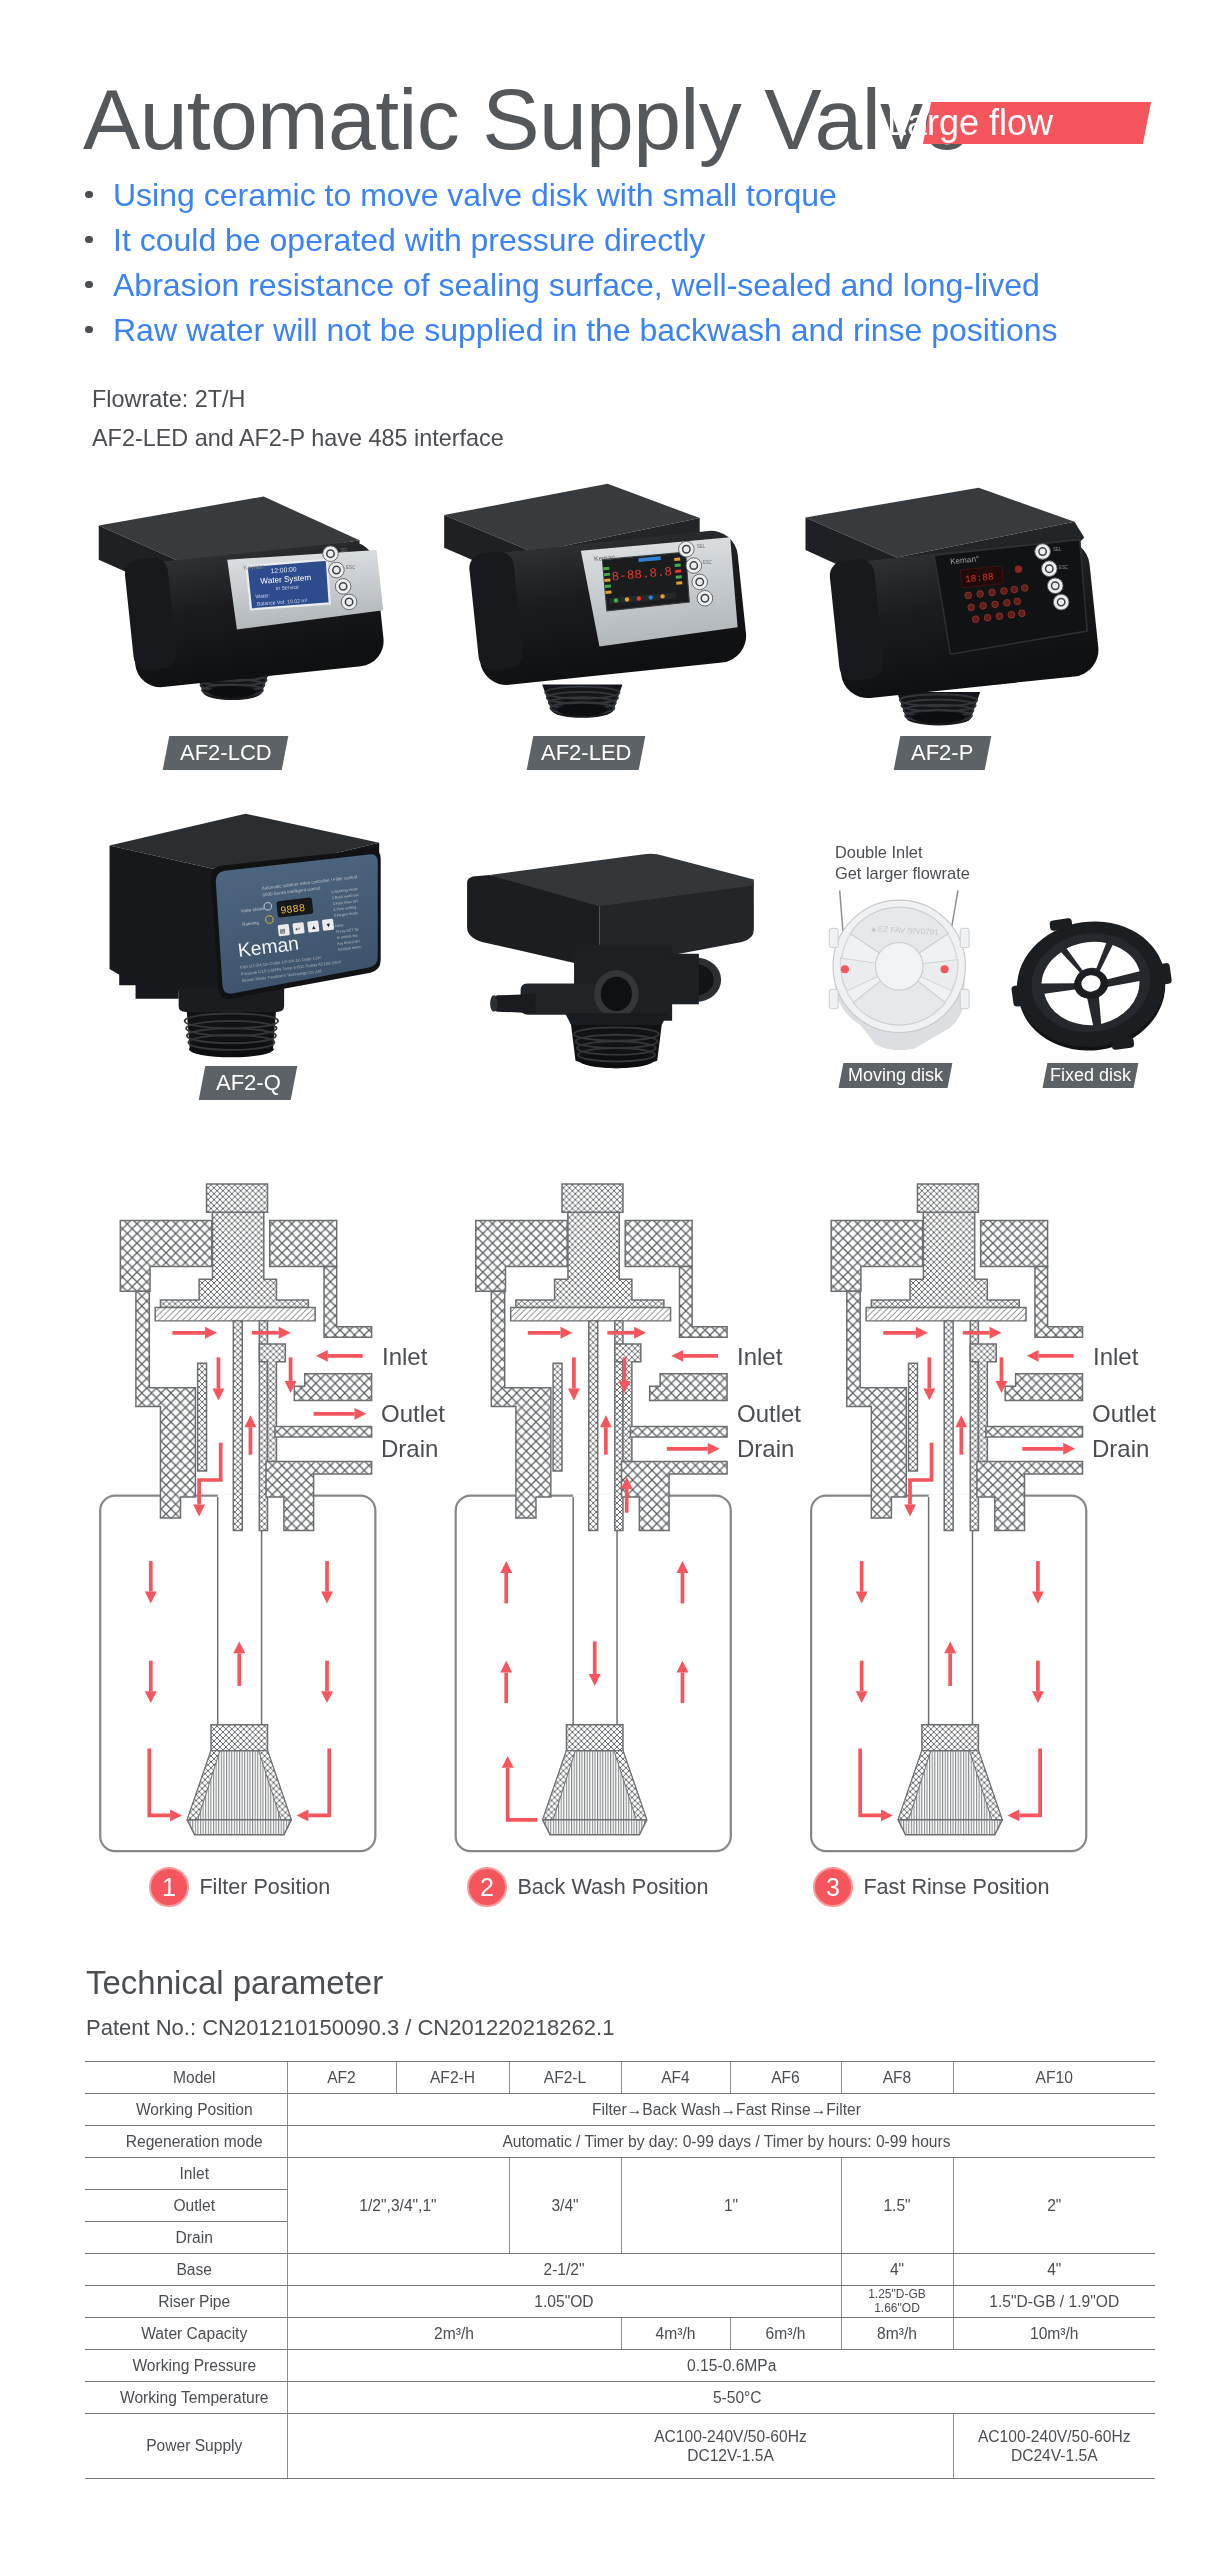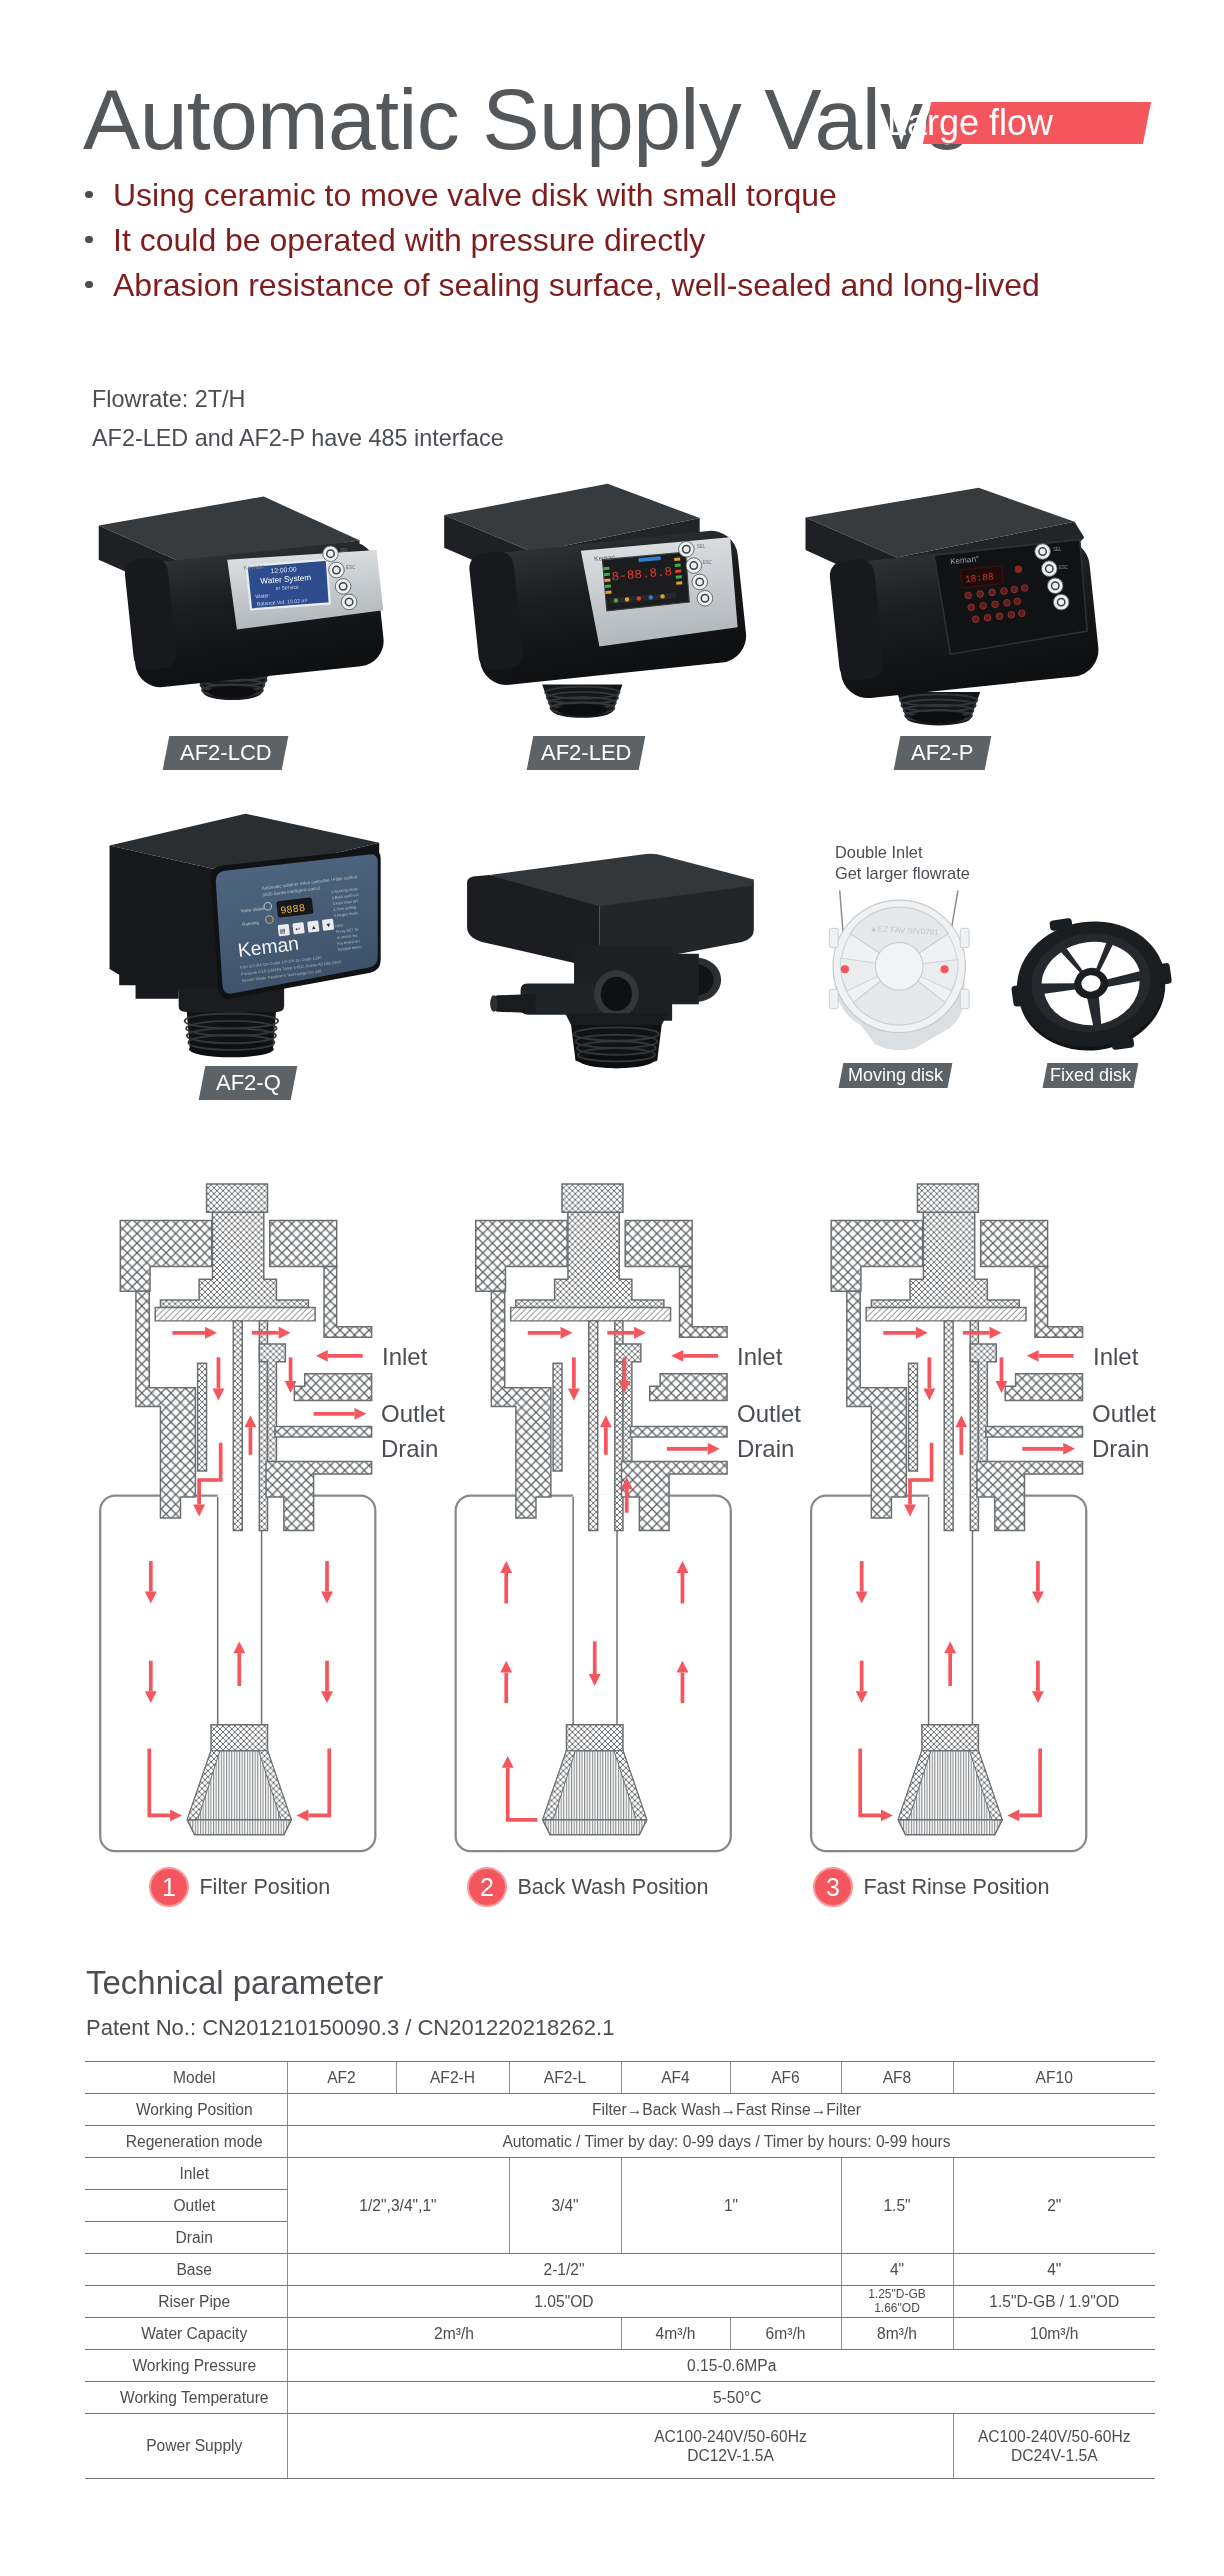--- a/index.html
+++ b/index.html
@@ -2,21 +2,21 @@
 <html style="font-size:12px"><head>
 <meta charset="utf-8">
 <style>
 html,body{margin:0;padding:0;background:#fff;}
 #page{position:relative;width:1225px;height:2576px;background:#fff;overflow:hidden;
   font-family:"Liberation Sans",sans-serif;color:#4a4e52;}
 .abs{position:absolute;}
 #title{left:83px;top:76px;font-size:86px;line-height:1;color:#54585b;letter-spacing:-0.7px;}
 #badge{left:927px;top:102px;width:220px;height:42px;background:#f5555c;transform:skewX(-11deg);}
 #badgetxt{left:887px;top:102px;width:220px;height:42px;color:#fff;font-size:36px;line-height:42px;text-align:left;}
-ul#bl{left:80px;top:173px;margin:0;padding:0;list-style:none;font-size:32px;line-height:45px;color:#7f1d1d;}
+ul#bl{left:80px;top:173px;margin:0;padding:0;list-style:none;font-size:32px;line-height:45px;color:#3b82f6;}
 ul#bl li{padding-left:33px;position:relative;}
 ul#bl li:before{content:"";position:absolute;left:5.2px;top:18px;width:7.4px;height:7.4px;border-radius:50%;background:#4a4e52;}
 #flow1{left:92px;top:385px;font-size:23.4px;line-height:28px;}
 #flow2{left:92px;top:424px;font-size:23.4px;line-height:28px;}
 .plabel{background:#5c6265;color:#fff;text-align:center;transform:skewX(-11deg);display:flex;align-items:center;justify-content:center;}
 .plabel span{display:block;transform:skewX(11deg);}
 .cap{display:flex;align-items:center;font-size:21.6px;color:#4a4e52;}
 .cap .num{width:40px;height:40px;border-radius:50%;background:#f5555c;color:#fff;font-size:25px;display:flex;align-items:center;justify-content:center;margin-right:10.4px;border:2.2px solid #f9999d;box-sizing:border-box;}
 .dlbl{position:absolute;font-size:24px;color:#4a4e52;line-height:24px;}
 table#tp{position:absolute;left:85px;top:2061px;border-collapse:collapse;table-layout:fixed;font-size:15.6px;color:#4a4e52;}
@@ -28,20 +28,21 @@
 </head>
 <body>
 <div id="page">
   <div class="abs" id="title">Automatic Supply Valve</div>
   <div class="abs" id="badge"></div>
   <div class="abs" id="badgetxt">Large flow</div>
   <ul class="abs" id="bl">
     <li>Using ceramic to move valve disk with small torque</li>
     <li>It could be operated with pressure directly</li>
     <li>Abrasion resistance of sealing surface, well-sealed and long-lived</li>
+    <li>Raw water will not be supplied in the backwash and rinse positions</li>
   </ul>
   <div class="abs" id="flow1">Flowrate: 2T/H</div>
   <div class="abs" id="flow2">AF2-LED and AF2-P have 485 interface</div>
 
 <svg class="abs" style="left:74px;top:469px" width="357" height="260" viewBox="0 0 480 350">
 <defs>
         <linearGradient id="bg100" x1="0" y1="0" x2="0.2" y2="1">
           <stop offset="0" stop-color="#303336"></stop>
           <stop offset="0.45" stop-color="#1a1c1f"></stop>
           <stop offset="1" stop-color="#0e1012"></stop>

